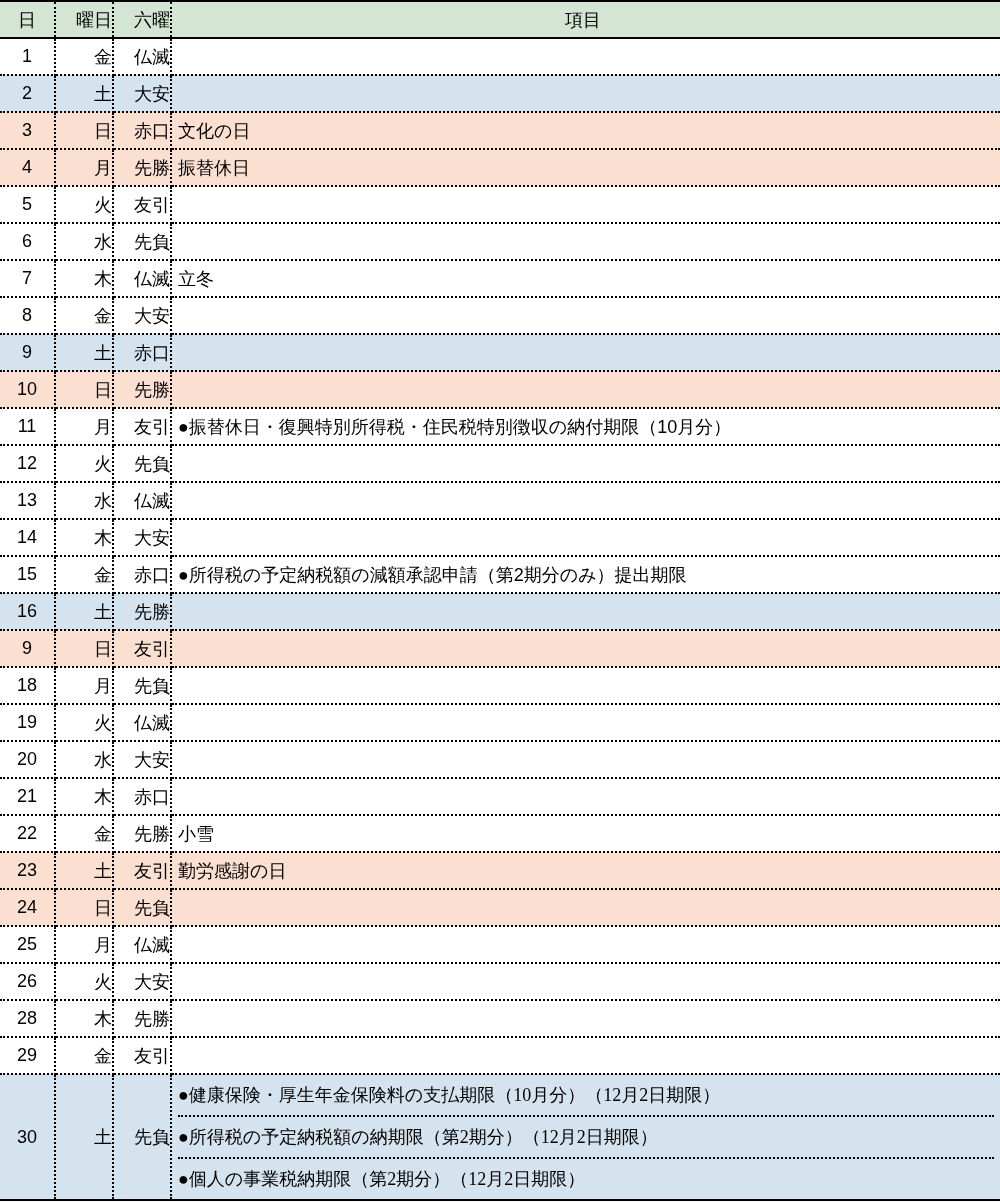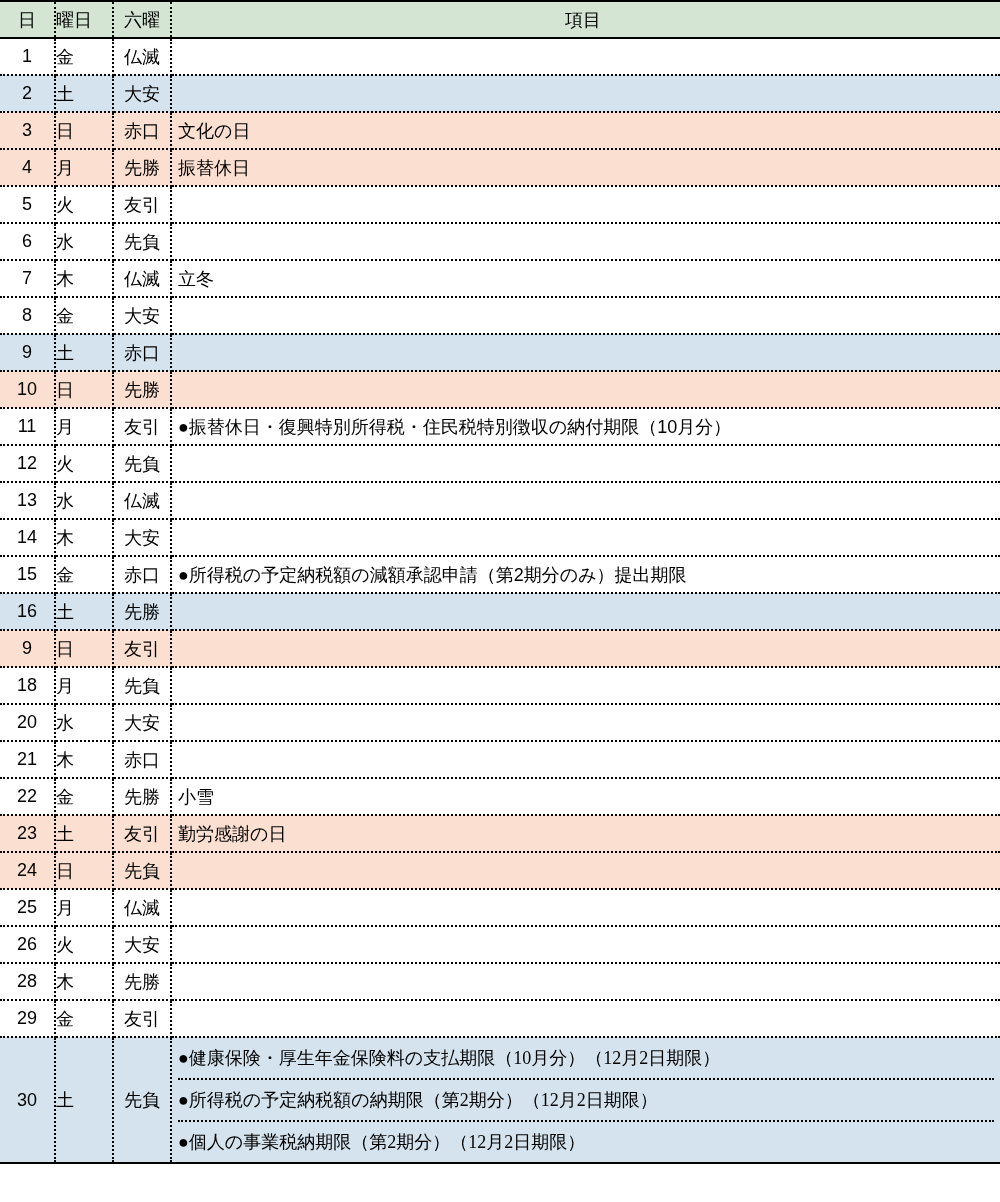--- a/index.html
+++ b/index.html
@@ -3,22 +3,22 @@
   <meta charset="utf-8">
   <style>
     * { box-sizing: border-box; margin: 0; padding: 0; }
     body { font-family: "Hiragino Kaku Gothic ProN", "Meiryo", sans-serif; font-size: 18px; color: #000; background: #fff; }
     table { border-collapse: collapse; width: 1000px; table-layout: fixed; }
     th, td { padding: 0; height: 37px; vertical-align: middle; }
     thead th { background: #d4e5d4; font-weight: normal; text-align: center; border-top: 2px solid #000; border-bottom: 2px solid #000; }
     tbody td { border-bottom: 2px dotted #000; }
     tbody tr.last-row td { border-bottom: 2px solid #000; }
     .col-day   { width: 55px;  text-align: center; border-right: 2px dotted #000; }
-    .col-wday  { width: 58px;  text-align: left; border-right: 2px dotted #000; margin-top: 36px; }
-    .col-roku  { width: 58px;  text-align: center; border-right: 2px dotted #000; }
+    .col-wday  { width: 58px;  text-align: right; border-right: 2px dotted #000; margin-top: 36px; }
+    .col-roku  { width: 58px;  text-align: right; border-right: 2px dotted #000; }
     .col-item  { width: auto;  text-align: left;   padding-left: 6px; padding-right: 6px; }
     thead .col-item { text-align: center; padding-left: 0; }
     tr.bg-blue td { background: #d4e3ed; }
     tr.bg-peach td { background: #fbdfd0; }
     
     .inner-items { display: block; width: 100%; }
     .inner-item { display: block; padding: 8px 0; border-bottom: 2px dotted #000; font-family: Liberation Serif, serif; }
     .inner-item:last-child { border-bottom: none; }
     
     tr.multi td { height: auto; }
@@ -139,20 +139,26 @@
         <td class="col-roku">友引</td>
         <td class="col-item"></td>
       </tr>
       <tr>
         <td class="col-day">18</td>
         <td class="col-wday">月</td>
         <td class="col-roku">先負</td>
         <td class="col-item"></td>
       </tr>
       <tr>
+        <td class="col-day">19</td>
+        <td class="col-wday">火</td>
+        <td class="col-roku">仏滅</td>
+        <td class="col-item"></td>
+      </tr>
+      <tr>
         <td class="col-day">20</td>
         <td class="col-wday">水</td>
         <td class="col-roku">大安</td>
         <td class="col-item"></td>
       </tr>
       <tr>
         <td class="col-day">21</td>
         <td class="col-wday">木</td>
         <td class="col-roku">赤口</td>
         <td class="col-item"></td>

